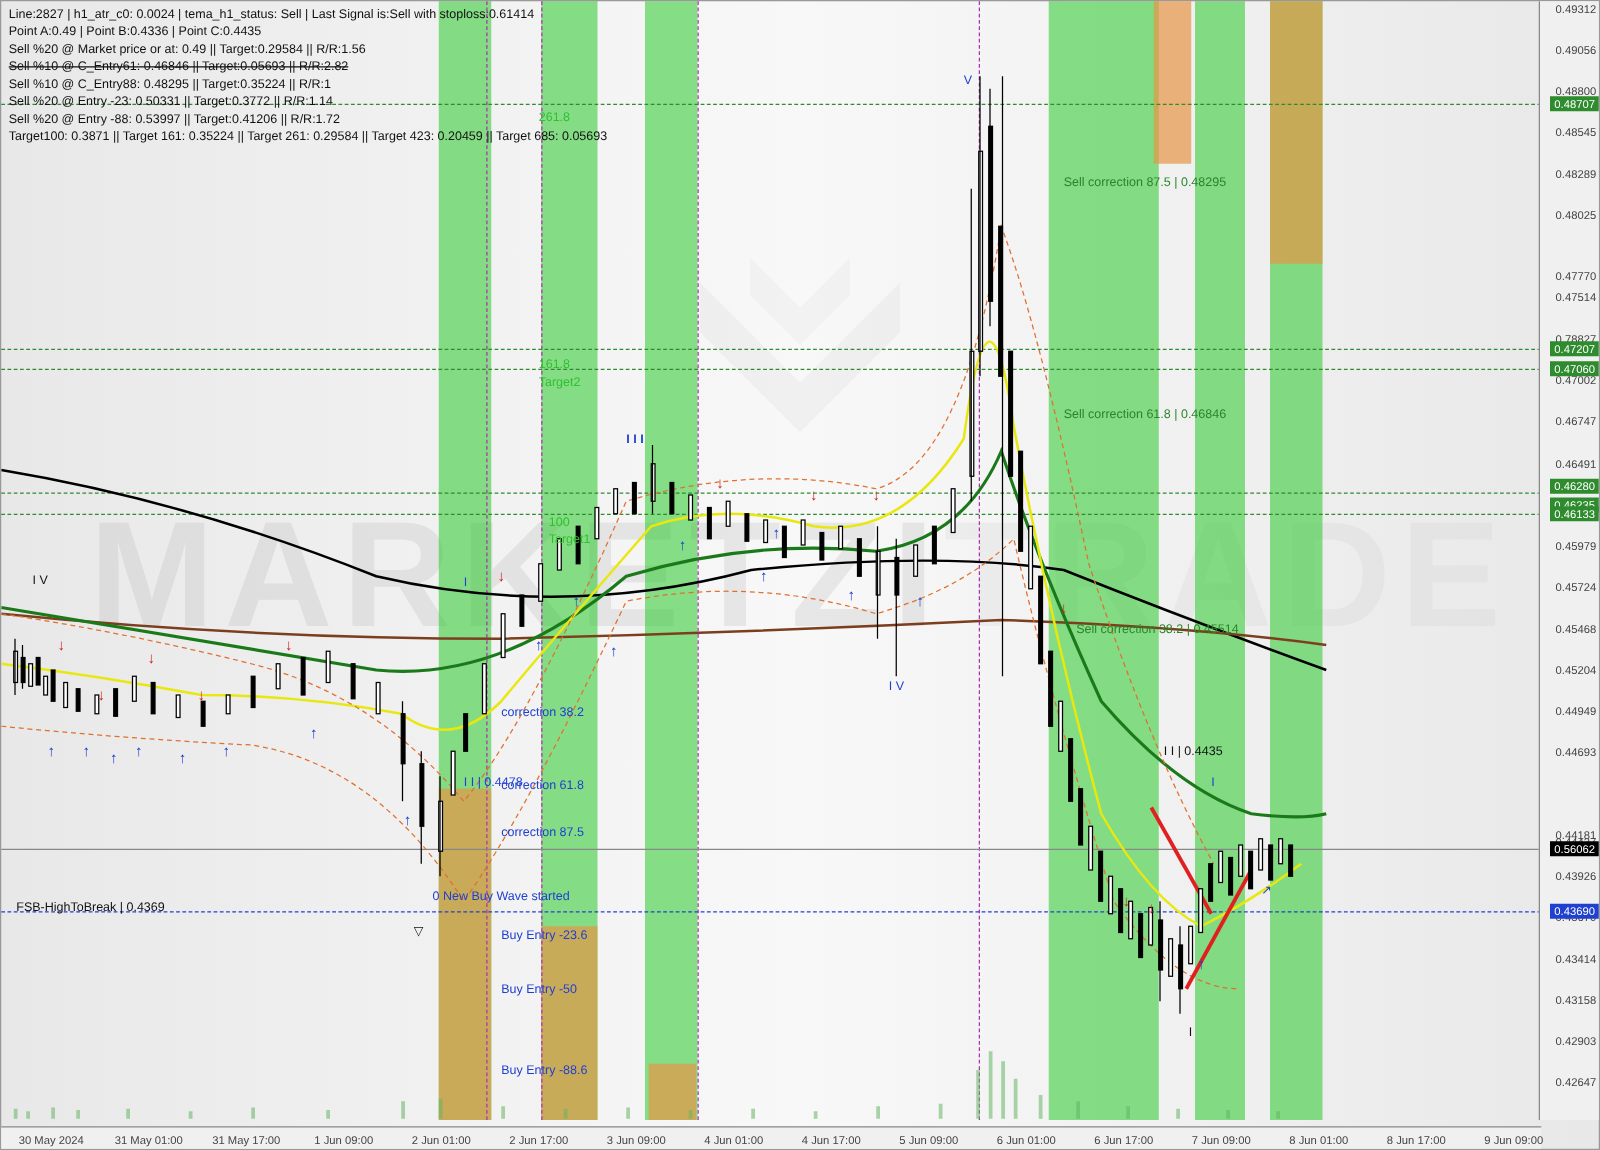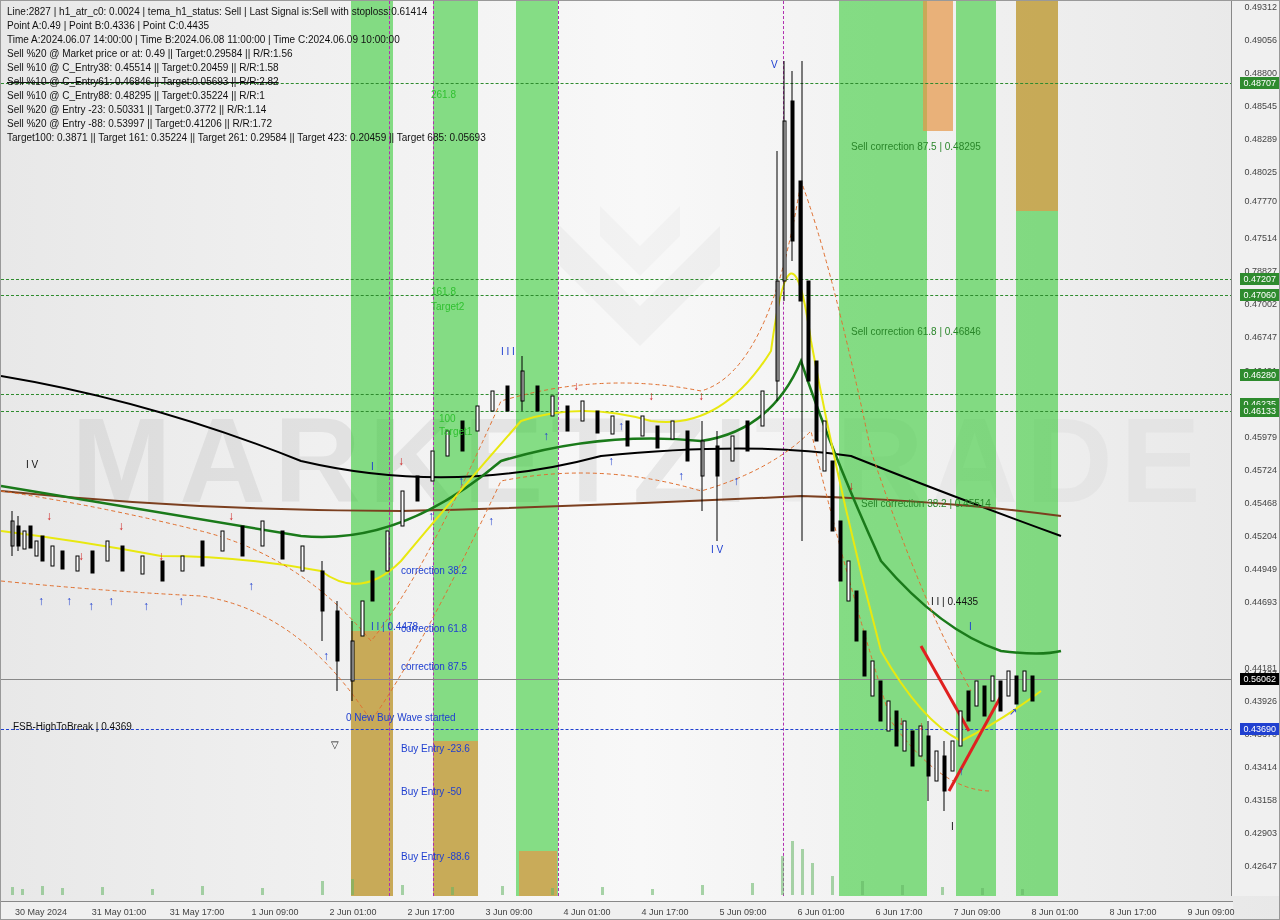--- a/index.html
+++ b/index.html
@@ -557,56 +557,54 @@
       <div class="annotation blue" style="left: 370px; top: 620px;">I I | 0.4478</div>
       <div class="annotation blue" style="left: 400px; top: 660px;">correction 87.5</div>
       <div class="annotation blue" style="left: 345px; top: 711px;">0 New Buy Wave started</div>
       <div class="annotation blue" style="left: 400px; top: 742px;">Buy Entry -23.6</div>
       <div class="annotation blue" style="left: 400px; top: 785px;">Buy Entry -50</div>
       <div class="annotation blue" style="left: 400px; top: 850px;">Buy Entry -88.6</div>
       <div class="annotation black" style="left: 12px; top: 720px;">FSB-HighToBreak | 0.4369</div>
       <div class="annotation black" style="left: 330px; top: 738px;">▽</div>
       <div class="annotation black" style="left: 25px; top: 458px;">I V</div>
       <div class="annotation blue" style="left: 370px; top: 460px;">I</div>
-      <div class="annotation blue" style="left: 500px; top: 345px;">I I I</div>
+      <div class="annotation blue" style="left: 500px; top: 345px; font-weight: bold;">I I I</div>
       <div class="annotation blue" style="left: 770px; top: 58px;">V</div>
       <div class="annotation blue" style="left: 710px; top: 543px;">I V</div>
       <div class="annotation green" style="left: 850px; top: 140px;">Sell correction 87.5 | 0.48295</div>
       <div class="annotation green" style="left: 850px; top: 325px;">Sell correction 61.8 | 0.46846</div>
       <div class="annotation green" style="left: 860px; top: 497px;">Sell correction 38.2 | 0.45514</div>
       <div class="annotation black" style="left: 930px; top: 595px;">I I | 0.4435</div>
       <div class="annotation blue" style="left: 968px; top: 620px;">I</div>
       <div class="annotation black" style="left: 950px; top: 820px;">I</div>
       <div class="annotation blue" style="left: 1008px; top: 705px;">↗</div>
     </div>
 
   <div class="info-block">
     <div id="info-lines">
         <div class="line">Line:2827 | h1_atr_c0: 0.0024 | tema_h1_status: Sell | Last Signal is:Sell with stoploss:0.61414</div>
         <div class="line">Point A:0.49 | Point B:0.4336 | Point C:0.4435</div>
-        <div class="line">Time A:2024.06.07 14:00:00 | Time B:2024.06.08 11:00:00 | Time C:2024.06.09 10:00:00</div>
         <div class="line">Sell %20 @ Market price or at: 0.49 || Target:0.29584 || R/R:1.56</div>
-        <div class="line">Sell %10 @ C_Entry38: 0.45514 || Target:0.20459 || R/R:1.58</div>
         <div class="line strike">Sell %10 @ C_Entry61: 0.46846 || Target:0.05693 || R/R:2.82</div>
         <div class="line">Sell %10 @ C_Entry88: 0.48295 || Target:0.35224 || R/R:1</div>
         <div class="line">Sell %20 @ Entry -23: 0.50331 || Target:0.3772 || R/R:1.14</div>
         <div class="line">Sell %20 @ Entry -88: 0.53997 || Target:0.41206 || R/R:1.72</div>
         <div class="line">Target100: 0.3871 || Target 161: 0.35224 || Target 261: 0.29584 || Target 423: 0.20459 || Target 685: 0.05693</div>
       </div>
   </div>
 
   <div class="y-axis">
     <div id="y-ticks">
         <div class="y-tick" style="top: 6px;">0.49312</div>
         <div class="y-tick" style="top: 39.0462px;">0.49056</div>
         <div class="y-tick" style="top: 72.0923px;">0.48800</div>
         <div class="y-tick" style="top: 105.138px;">0.48545</div>
         <div class="y-tick" style="top: 138.185px;">0.48289</div>
         <div class="y-tick" style="top: 171.231px;">0.48025</div>
-        <div class="y-tick" style="top: 200px; text-align: right;">0.47770</div>
+        <div class="y-tick" style="top: 220px; text-align: right;">0.47770</div>
         <div class="y-tick" style="top: 237.323px;">0.47514</div>
         <div class="y-tick" style="top: 270.369px;">0.78827</div>
         <div class="y-tick" style="top: 303.415px;">0.47002</div>
         <div class="y-tick" style="top: 336.462px;">0.46747</div>
         <div class="y-tick" style="top: 369.508px;">0.46491</div>
         <div class="y-tick" style="top: 402.554px;">0.46235</div>
         <div class="y-tick" style="top: 435.6px;">0.45979</div>
         <div class="y-tick" style="top: 468.646px;">0.45724</div>
         <div class="y-tick" style="top: 501.692px;">0.45468</div>
         <div class="y-tick" style="top: 534.738px;">0.45204</div>
@@ -618,21 +616,21 @@
         <div class="y-tick" style="top: 733.015px;">0.43670</div>
         <div class="y-tick" style="top: 766.062px;">0.43414</div>
         <div class="y-tick" style="top: 799.108px;">0.43158</div>
         <div class="y-tick" style="top: 832.154px;">0.42903</div>
         <div class="y-tick" style="top: 865.2px;">0.42647</div>
       </div>
     <div id="y-markers">
         <div class="y-marker green" style="top: 82px;">0.48707</div>
         <div class="y-marker green" style="top: 278px;">0.47207</div>
         <div class="y-marker green" style="top: 294px;">0.47060</div>
-        <div class="y-marker green" style="top: 374px;">0.46280</div>
+        <div class="y-marker green" style="top: 388px;">0.46280</div>
         <div class="y-marker green" style="top: 403px;">0.46235</div>
         <div class="y-marker green" style="top: 410px;">0.46133</div>
         <div class="y-marker black" style="top: 678px;">0.56062</div>
         <div class="y-marker blue" style="top: 728px;">0.43690</div>
       </div>
   </div>
 
   <div class="x-axis">
     <div id="x-ticks">
         <div class="x-tick" style="left: 40px;">30 May 2024</div>

